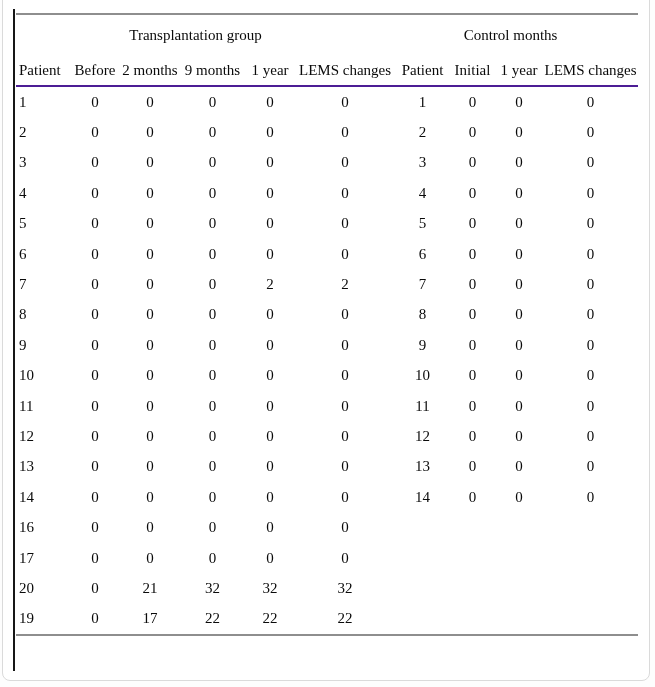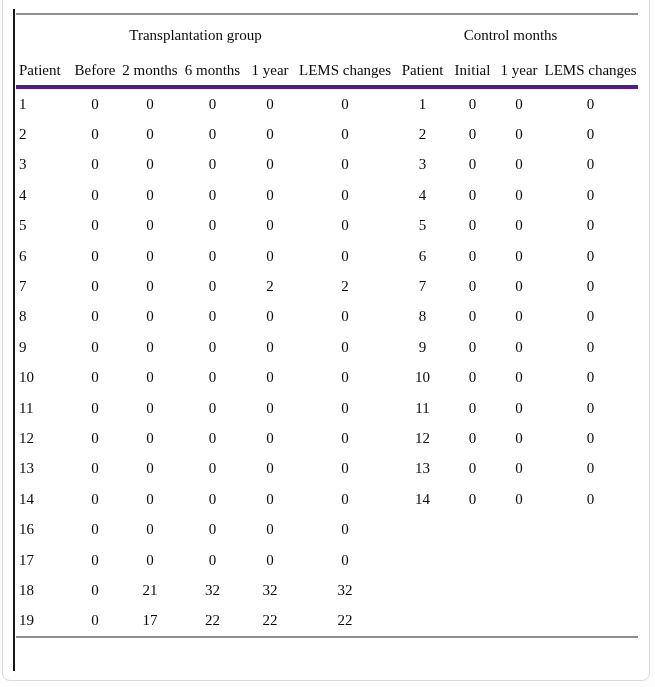--- a/index.html
+++ b/index.html
@@ -48,21 +48,21 @@
     text-align: center;
     padding: 0;
   }
   tr.group-row th {
     height: 40px;
   }
   tr.group-row th.group-transplant { padding-right: 20px; font-family: Liberation Serif, serif; }
   tr.group-row th.group-control   { padding-right: 12px; }
   tr.col-row th {
     height: 30px;
-    border-bottom: 4px solid #4c1d95;
+    border-bottom: 2px solid #4c1d95;
   }
   tr.col-row th.rowhead-col {
     text-align: left;
     padding-left: 3px;
   }
   tbody td {
     height: 30.4px;
     text-align: center;
     vertical-align: middle;
     padding: 0;
@@ -93,21 +93,21 @@
   </colgroup>
   <thead>
     <tr class="group-row">
       <th colspan="6" class="group-transplant">Transplantation group</th>
       <th colspan="4" class="group-control">Control months</th>
     </tr>
     <tr class="col-row">
       <th class="rowhead-col">Patient</th>
       <th>Before</th>
       <th>2 months</th>
-      <th>6 months</th>
+      <th>9 months</th>
       <th>1 year</th>
       <th>LEMS changes</th>
       <th>Patient</th>
       <th>Initial</th>
       <th>1 year</th>
       <th>LEMS changes</th>
     </tr>
   </thead>
   <tbody>
       <tr>
@@ -296,21 +296,21 @@
         <td>0</td>
         <td>0</td>
         <td>0</td>
         <td>0</td>
         <td></td>
         <td></td>
         <td></td>
         <td></td>
       </tr>
       <tr>
-        <td class="rowhead">18</td>
+        <td class="rowhead">20</td>
         <td>0</td>
         <td>21</td>
         <td>32</td>
         <td>32</td>
         <td>32</td>
         <td></td>
         <td></td>
         <td></td>
         <td></td>
       </tr>

